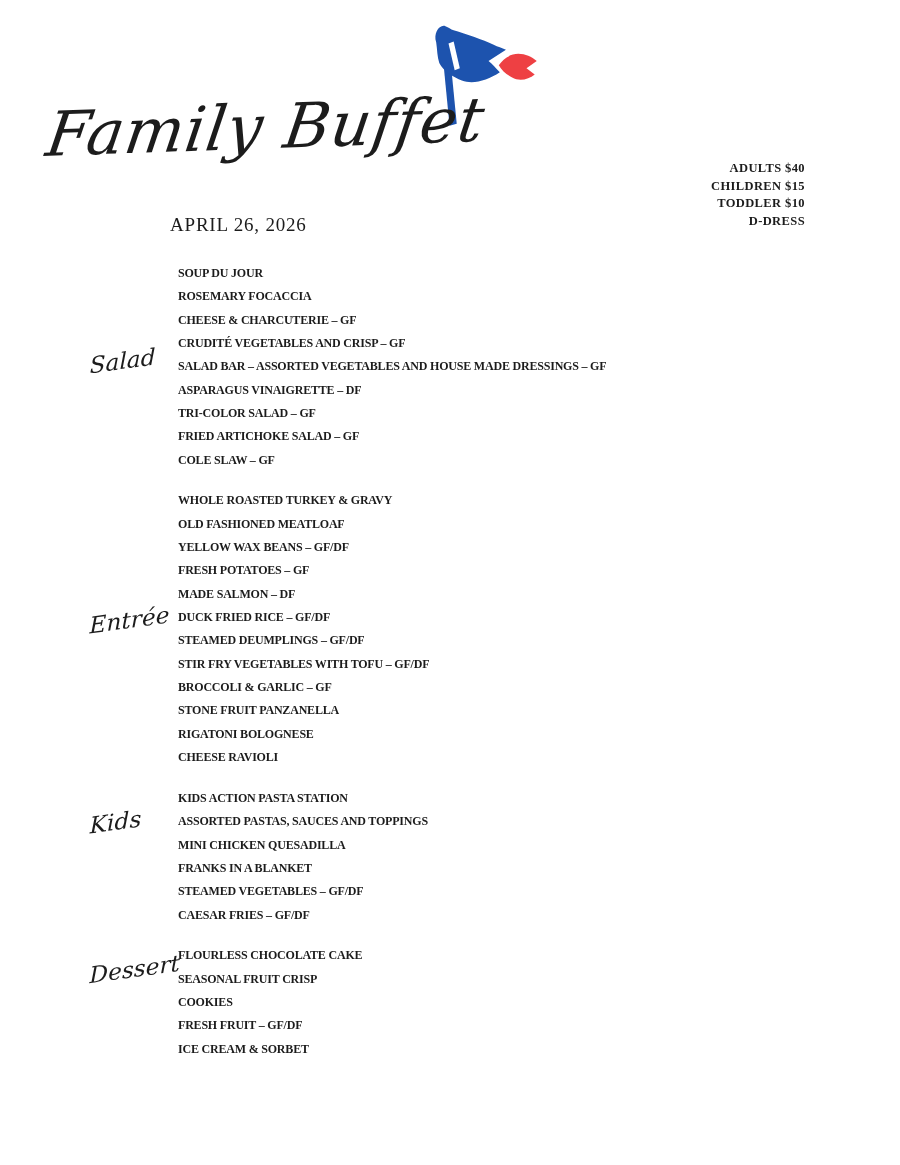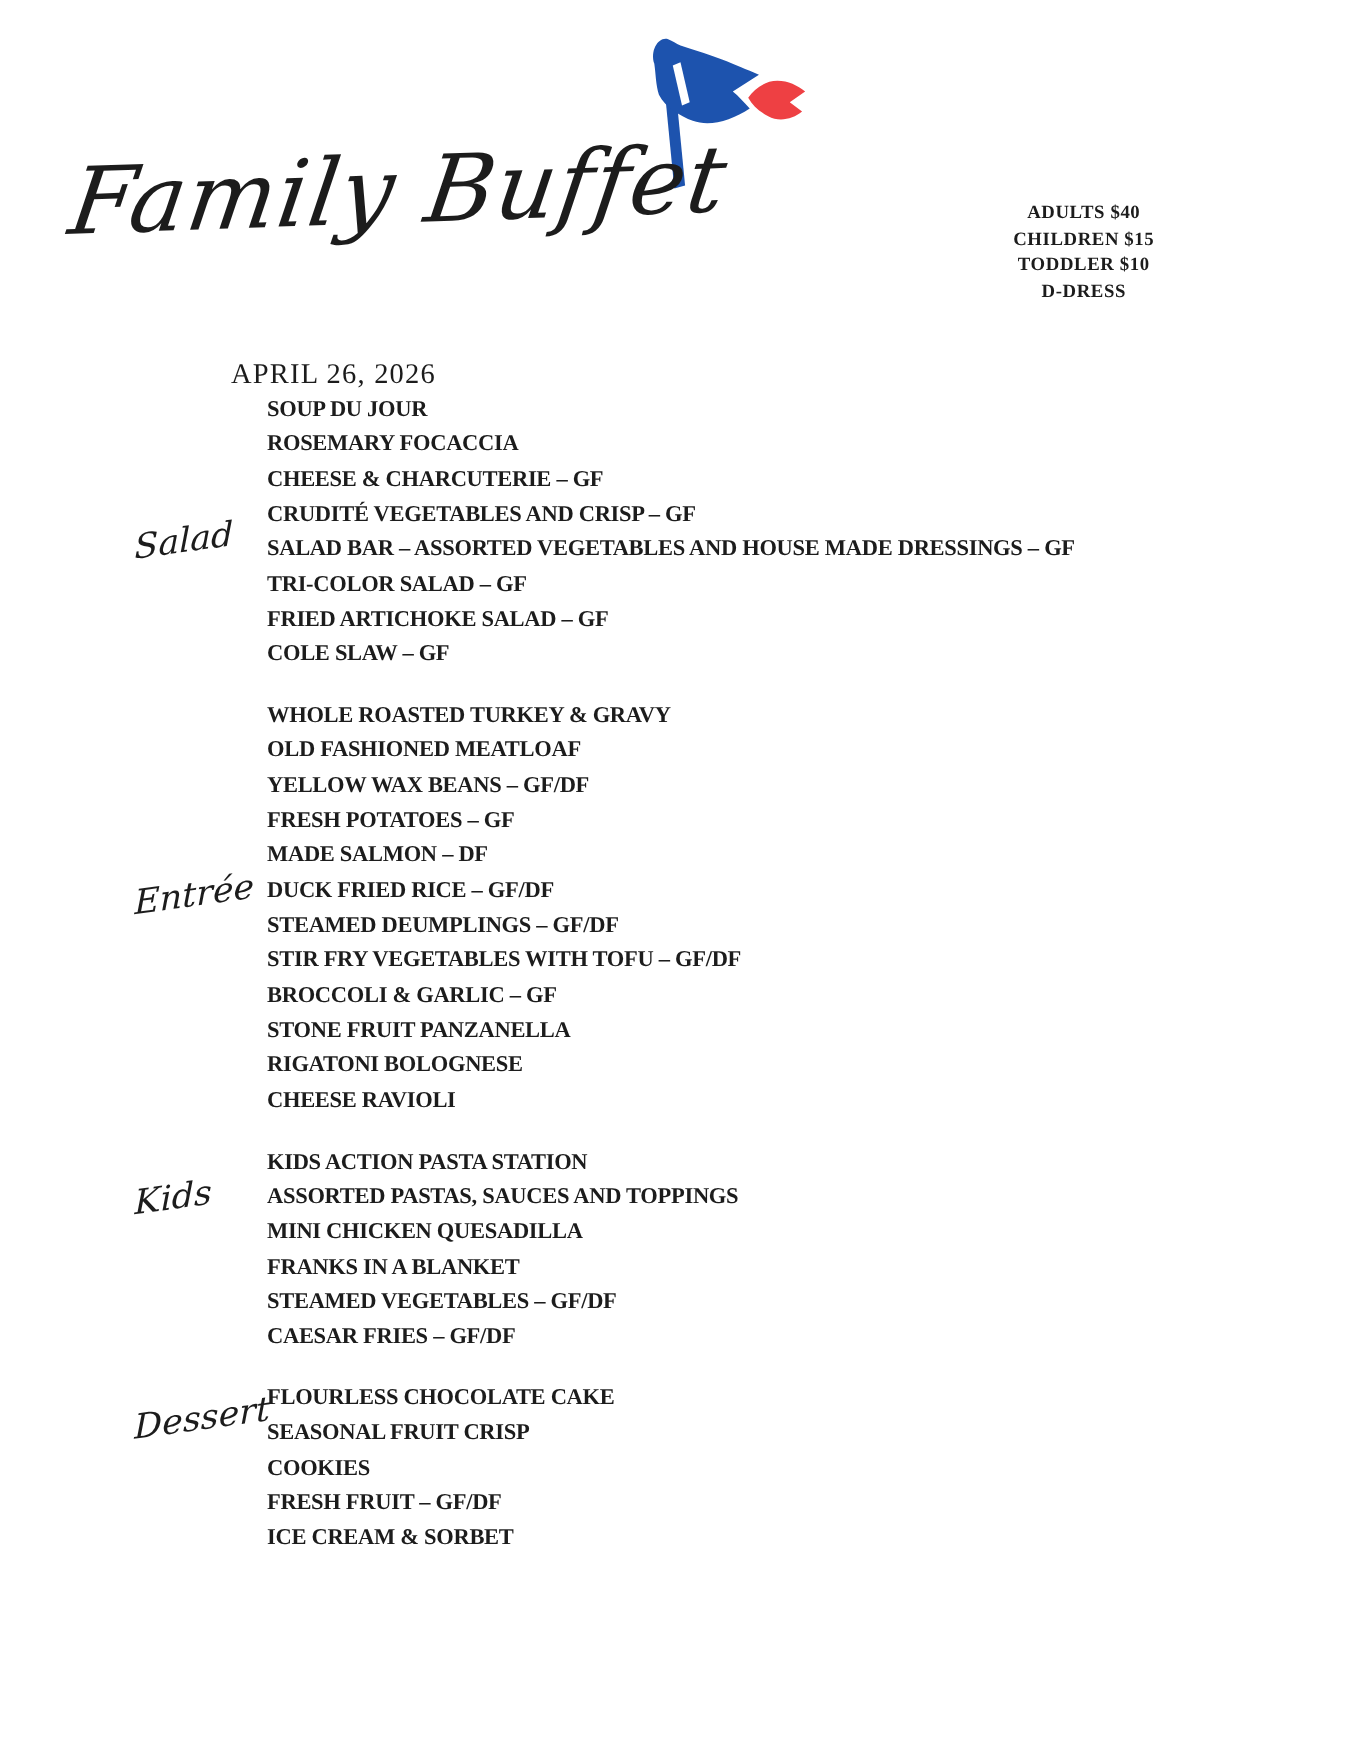--- a/index.html
+++ b/index.html
@@ -35,34 +35,33 @@
     font-weight: 400;
     font-size: 62px;
     letter-spacing: 1px;
     color: #1c1c1c;
     transform: skewX(-10deg) rotate(-2deg);
     transform-origin: left bottom;
     white-space: nowrap;
   }
   .event-date {
     position: absolute;
-    left: 154px;
+    left: 170px;
     top: 214px;
     font-size: 19px;
     letter-spacing: 0.8px;
     color: #1c1c1c;
     white-space: nowrap;
-    margin-top: 25px;
   }
   .pricing {
     position: absolute;
     left: 640px;
-    top: 133px;
+    top: 160px;
     width: 165px;
-    text-align: center;
+    text-align: right;
     font-size: 12.5px;
     font-weight: 600;
     letter-spacing: 0.4px;
     line-height: 17.6px;
     color: #1c1c1c;
   }
 
   
   .menu {
     position: absolute;
@@ -92,21 +91,21 @@
   .menu-section:nth-child(4) .section-label { top: 12px; }
 
   .items {
     list-style: none;
     margin: 0;
     padding: 0;
   }
   .menu-item {
     font-family: "Liberation Serif", serif;
     font-weight: 700;
-    font-size: 15px;
+    font-size: 12px;
     line-height: 23.33px;
     letter-spacing: -0.2px;
     color: #1c1c1c;
     white-space: nowrap;
   }
 </style>
 </head>
 <body>
 
 <div class="page">
@@ -140,20 +139,21 @@
 
   <main class="menu" id="menu-sections">
       <section class="menu-section">
         <div class="section-label">Salad</div>
         <ul class="items">
           <li class="menu-item">SOUP DU JOUR</li>
           <li class="menu-item">ROSEMARY FOCACCIA</li>
           <li class="menu-item">CHEESE &amp; CHARCUTERIE – GF</li>
           <li class="menu-item">CRUDITÉ VEGETABLES AND CRISP – GF</li>
           <li class="menu-item">SALAD BAR – ASSORTED VEGETABLES AND HOUSE MADE DRESSINGS – GF</li>
+          <li class="menu-item">ASPARAGUS VINAIGRETTE – DF</li>
           <li class="menu-item">TRI-COLOR SALAD – GF</li>
           <li class="menu-item">FRIED ARTICHOKE SALAD – GF</li>
           <li class="menu-item">COLE SLAW – GF</li>
         </ul>
       </section>
       <section class="menu-section">
         <div class="section-label">Entrée</div>
         <ul class="items">
           <li class="menu-item">WHOLE ROASTED TURKEY &amp; GRAVY</li>
           <li class="menu-item">OLD FASHIONED MEATLOAF</li>

